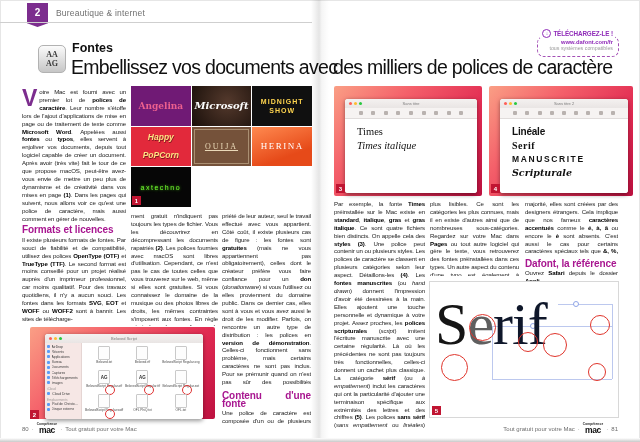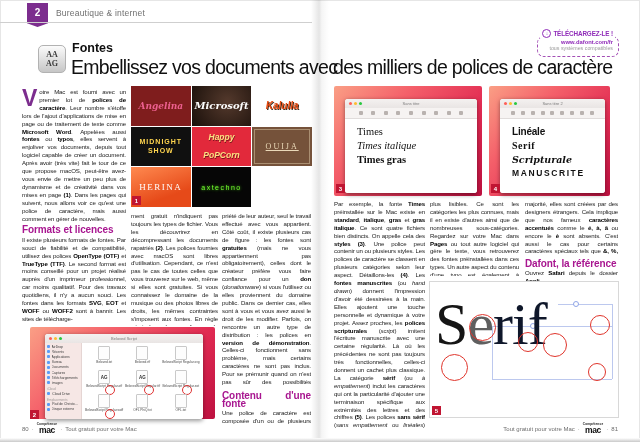--- a/index.html
+++ b/index.html
@@ -55,21 +55,21 @@
   #r-col3 .clip{height:56px;overflow:hidden;}
 
   
   .fig-badge{position:absolute;width:9px;height:9px;background:#c01532;color:#fff;font-size:6px;
          font-weight:bold;display:flex;align-items:center;justify-content:center;z-index:5;}
 
   
   .fontgrid-wrap{position:absolute;left:131px;top:86px;width:181px;height:121px;}
   .fontgrid{display:grid;width:100%;height:100%;grid-template-columns:repeat(3,1fr);grid-auto-rows:1fr;gap:1px;background:#fff;}
   .tile{display:flex;align-items:center;justify-content:center;text-align:center;overflow:hidden;padding:1px;}
-  .t1{background:#7f1d1d;color:#ec5f8e;font-family:"DejaVu Serif",serif;font-style:italic;font-weight:bold;font-size:9px;}
+  .t1{background:#701a75;color:#ec5f8e;font-family:"DejaVu Serif",serif;font-weight:bold;font-size:9px;}
   .t2{background:radial-gradient(circle at 60% 40%,#54392c,#190f0a);color:#fdfdfd;font-family:"DejaVu Serif",serif;font-style:italic;font-weight:bold;font-size:10px;}
   .t3{background:#fff;color:#e8490f;font-style:italic;font-weight:bold;font-size:10px;text-shadow:1px 1px 0 #472c1b;}
   .t4{background:#101010;color:#ffd54f;font-weight:bold;font-size:7px;letter-spacing:1px;line-height:9px;}
   .t5{background:#e2293b;color:#ffe082;font-weight:bold;font-style:italic;font-size:8.5px;line-height:18px;text-shadow:0.5px 0.5px 0 #7e1420;}
   .t6{background:#75523a;color:#ead9b8;font-family:"Liberation Serif",serif;font-size:8px;letter-spacing:2px;box-shadow:inset 0 0 0 2px #75523a,inset 0 0 0 3px rgba(234,217,184,.45);text-decoration:underline;}
   .t7{background:linear-gradient(160deg,#ff8a50,#e64a19 70%);color:#fff;font-family:"Liberation Serif",serif;font-size:9px;letter-spacing:1.5px;}
   .t8{background:#060606;color:#72ff2e;font-size:7px;letter-spacing:1.5px;text-shadow:0 0 3px #52d419;}
   .t9{background:linear-gradient(140deg,#5a2028,#1e080c 75%);color:#f2ecec;font-family:"DejaVu Serif",serif;font-style:italic;font-size:9px;}
 
   
@@ -94,21 +94,21 @@
   .fsb-h{font-size:3.1px;color:#a09a98;padding:1.5px 2px 0;}
   .fgrid{flex:1;display:grid;grid-template-columns:repeat(3,1fr);padding:2px 3px;background:#fff;}
   .fcell{display:flex;flex-direction:column;align-items:center;position:relative;padding-top:1px;}
   .ficon{width:10px;height:12px;background:#fdfdfd;border:0.5px solid #c9c9c9;border-radius:1px;
          display:flex;align-items:center;justify-content:center;font-size:4.5px;font-weight:bold;color:#2f2f2f;}
   .fname{font-size:3.2px;color:#4a4a4a;margin-top:1px;text-align:center;line-height:1.15;max-width:42px;}
   .circ::after{content:"";position:absolute;width:8px;height:8px;border:1.2px solid #e03131;border-radius:50%;bottom:-2px;right:8px;}
 
   
   .fig3{left:334px;top:86px;width:148px;height:110px;}
-  .fig4{left:489px;top:86px;width:121px;height:110px;}
+  .fig4{left:489px;top:86px;width:144px;height:110px;}
   .fig3 .macwin,.fig4 .macwin{left:11px;top:13px;right:5px;bottom:3px;display:flex;flex-direction:column;}
   .doc-area{flex:1;padding:7px 0 0 12px;background:#fff;}
   .line{margin:0 0 3px;}
   .f-times{font-family:"Liberation Serif",serif;font-size:10.5px;color:#111;}
   .f-it{font-style:italic;} .f-b{font-weight:bold;}
   .f-lineale{font-size:10px;font-weight:bold;color:#111;letter-spacing:-0.2px;}
   .f-serif{font-family:"Liberation Serif",serif;font-weight:bold;font-size:10px;color:#111;letter-spacing:.5px;}
   .f-script{font-family:"DejaVu Serif",serif;font-style:italic;font-weight:bold;font-size:9.5px;color:#111;}
   .f-manu{font-weight:bold;font-size:8.5px;letter-spacing:1.6px;color:#111;}
 
@@ -165,21 +165,20 @@
   <div class="col bodytext" id="l-col3">
     <div class="clip">priété de leur auteur, seul le travail effectué avec vous appartient. Côté coût, il existe plusieurs cas de figure : les fontes sont <b>gratuites</b> (mais ne vous appartiennent pas obligatoirement), celles dont le créateur préfère vous faire confiance pour un <b>don</b> (<i>donationware</i>) si vous l'utilisez ou elles proviennent du domaine public. Dans ce dernier cas, elles sont à vous et vous avez aussi le droit de les modifier. Parfois, on rencontre un autre type de distribution : les polices en <b>version de démonstration</b>. Celles-ci fonctionnent sans problème, mais certains caractères ne sont pas inclus. Pour se prémunir quand on n'est pas sûr des possibilités d'exploitation d'une fonte, recherchez sa . Selon les sites web, elle est indiquée sur la page de téléchargement ou un fichier est inclus avec la police. Dans 99 % des cas, vous êtes informé..., même si la licence n'est pas dans votre langue.</div>
     <div class="sec-h">Contenu d'une fonte</div>
     <div>Une police de caractère est composée d'un ou de plusieurs fichiers.</div>
   </div>
 
   <div class="fontgrid-wrap">
     <div class="fontgrid">
       <div class="tile t1">Angelina</div>
       <div class="tile t2">Microsoft</div>
-      <div class="tile t3">Kalulla</div>
       <div class="tile t4">MIDNIGHT SHOW</div>
       <div class="tile t5">Happy PoPCorn</div>
       <div class="tile t6">OUIJA</div>
       <div class="tile t7">HERINA</div>
       <div class="tile t8">axtechno</div>
     </div>
     <div class="fig-badge" style="left:1px;bottom:2px;">1</div>
   </div>
 
   <div class="shot fig2">
@@ -306,21 +305,20 @@
           <span class="ticon"></span>
           <span class="ticon"></span>
           <span class="ticon"></span>
           <span class="ticon"></span>
           <span class="ticon"></span>
           <span class="ticon"></span>
       </div>
       <div class="doc-area">
         <div class="line f-times">Times</div>
         <div class="line f-times f-it">Times italique</div>
-        <div class="line f-times f-b">Times gras</div>
       </div>
     </div>
     <div class="fig-badge" style="left:2px;bottom:3px;">3</div>
   </div>
 
   <div class="shot fig4">
     <div class="macwin">
       <div class="titlebar">
         <span class="tl r"></span>
         <span class="tl y"></span>
@@ -334,22 +332,22 @@
           <span class="ticon"></span>
           <span class="ticon"></span>
           <span class="ticon"></span>
           <span class="ticon"></span>
           <span class="ticon"></span>
           <span class="ticon"></span>
       </div>
       <div class="doc-area">
         <div class="line f-lineale">Linéale</div>
         <div class="line f-serif">Serif</div>
+        <div class="line f-manu">MANUSCRITE</div>
         <div class="line f-script">Scripturale</div>
-        <div class="line f-manu">MANUSCRITE</div>
       </div>
     </div>
     <div class="fig-badge" style="left:2px;bottom:3px;">4</div>
   </div>
 
   <div class="col bodytext" id="r-col1">
     <div>Par exemple, la fonte <b>Times</b> préinstallée sur le Mac existe en <b>standard</b>, <b>italique</b>, <b>gras</b> et <b>gras italique</b>. Ce sont quatre fichiers bien distincts. On appelle cela des <b>styles (3)</b>. Une police peut contenir un ou plusieurs styles. Les polices de caractère se classent en plusieurs catégories selon leur aspect. Détaillons-les <b>(4)</b>. Les <b>fontes manuscrites</b> (ou <i>hand drawn</i>) donnent l'impression d'avoir été dessinées à la main. Elles ajoutent une touche personnelle et dynamique à votre projet. Assez proches, les <b>polices scripturales</b> (<i>script</i>) imitent l'écriture manuscrite avec une certaine régularité. Là où les précédentes ne sont pas toujours très fonctionnelles, celles-ci donnent un cachet plus classique. La catégorie <b>sérif</b> (ou <i>à empattement</i>) inclut les caractères qui ont la particularité d'ajouter une terminaison spécifique aux extrémités des lettres et des chiffres <b>(5)</b>. Les polices <b>sans sérif</b> (<i>sans empattement</i> ou <i>linéales</i>) sont tout le contraire. Elles sont généralement droites. Les extrémités des caractères sont plus fonctionnelles,</div>
   </div>
   <div class="col bodytext" id="r-col2">
     <div>plus lisibles. Ce sont les catégories les plus connues, mais il en existe d'autres ainsi que de nombreuses sous-catégories. Regardez sur votre Mac dans <b>Pages</b> ou tout autre logiciel qui gère le texte, vous retrouverez des fontes préinstallées dans ces types. Un autre aspect du contenu d'une typo est également à aborder. En grande</div>

